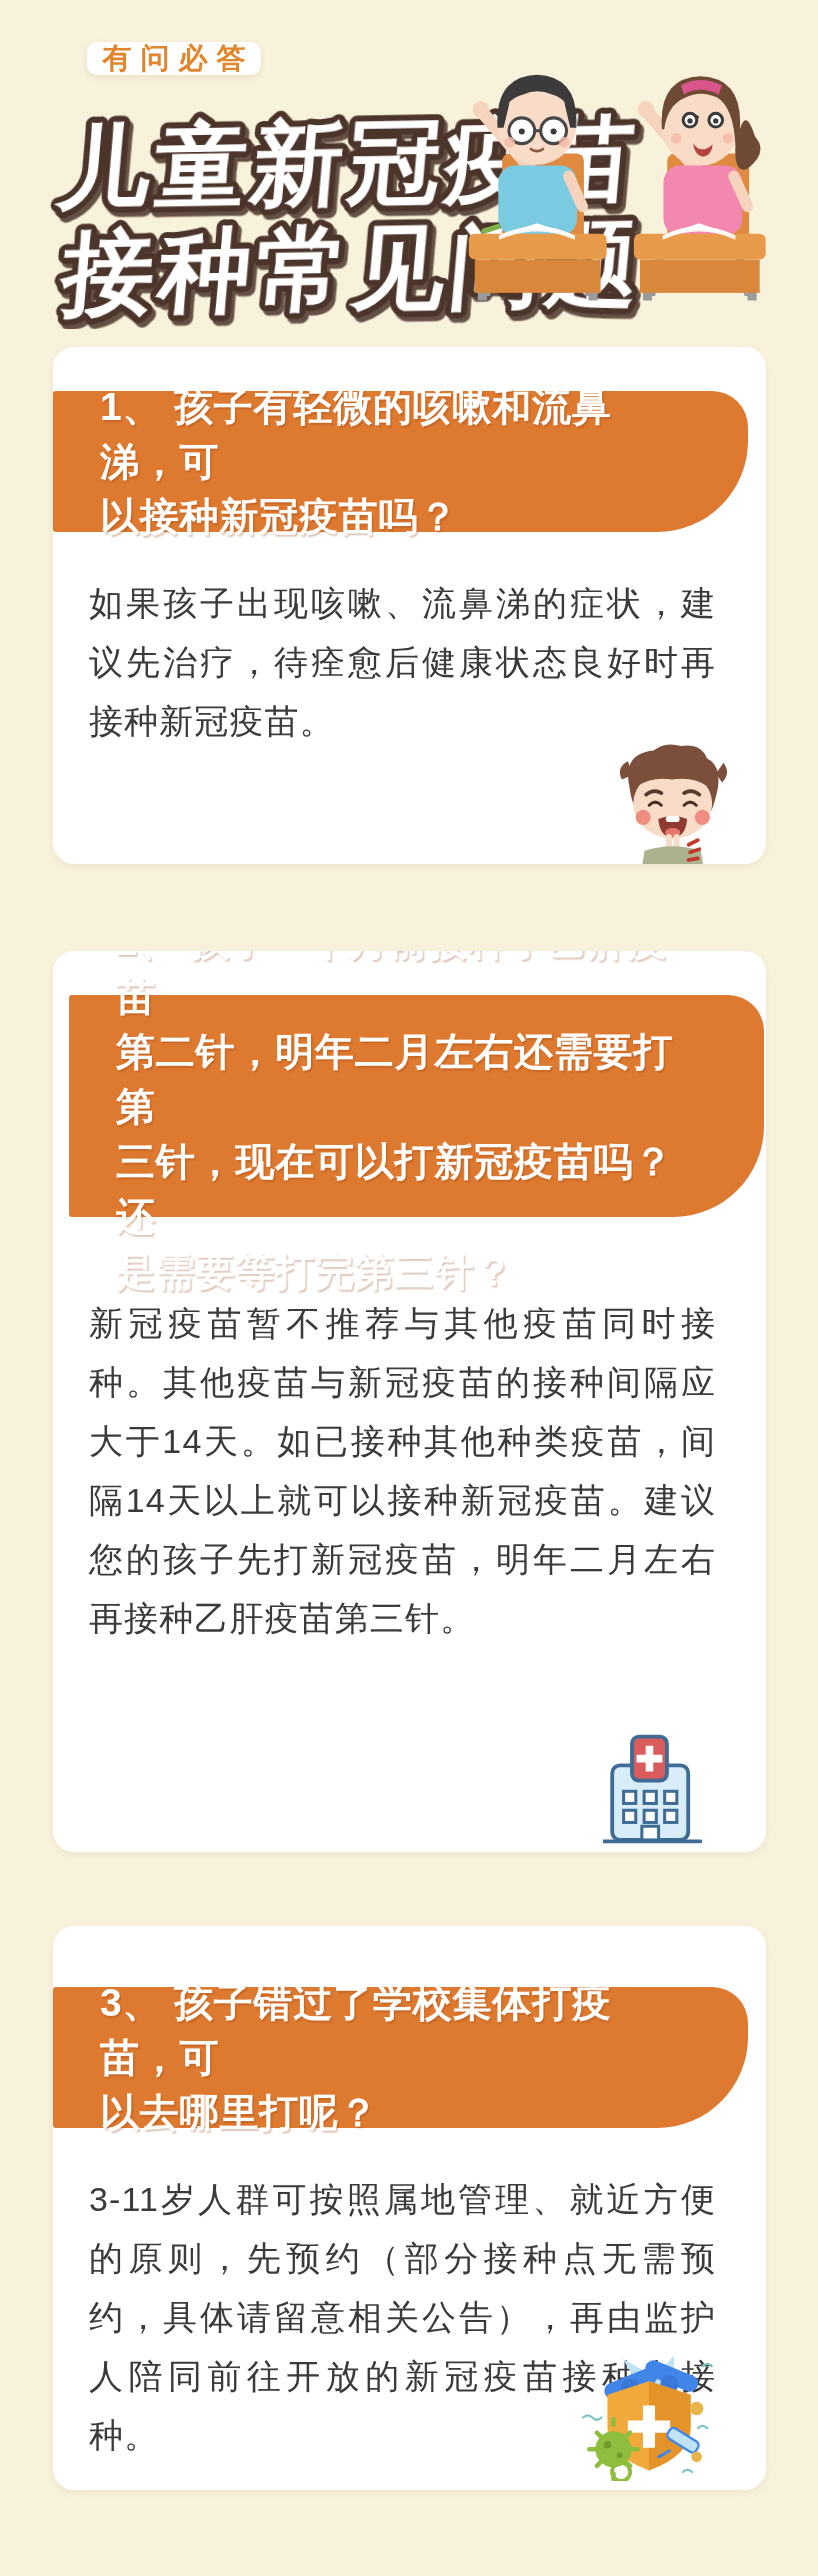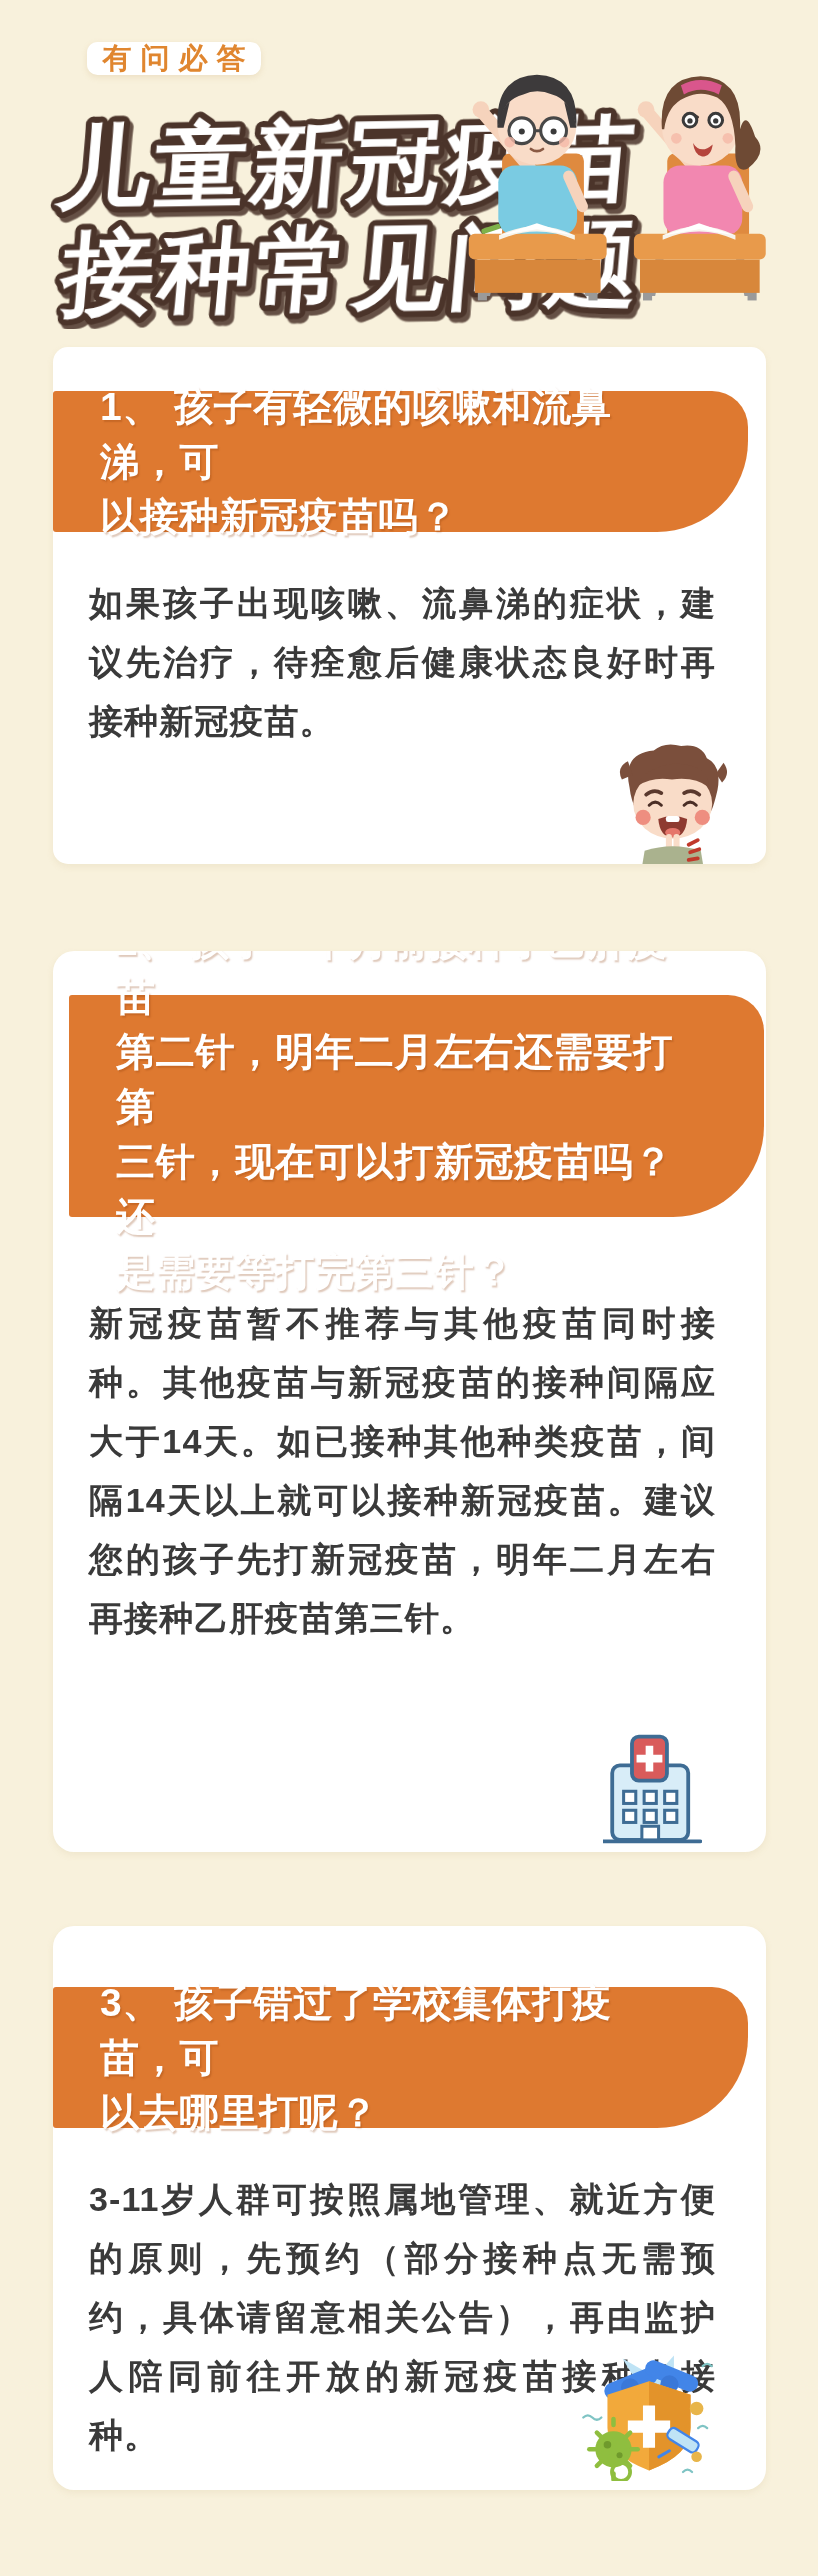--- a/index.html
+++ b/index.html
@@ -30,21 +30,21 @@
     paint-order:stroke;stroke-linejoin:round;
   }
   .kids-svg{position:absolute;left:455px;top:55px;}
 
   
   .card{
     position:absolute;left:53px;width:713px;background:#FFFFFF;
     border-radius:21px;overflow:hidden;
     box-shadow:0 3px 7.6px rgba(185,155,100,.12);
   }
-  .card1{top:347px;height:517px;border-radius:15px;}
+  .card1{top:347px;height:517px;}
   .card2{top:951px;height:901px;}
   .card3{top:1926px;height:564px;}
 
   .q-banner{
     position:absolute;left:0;width:695px;
     background:#DE7930;
     border-radius:3px 36px 91px 3px;
     display:flex;align-items:center;
     padding:0 61px 0 47px;box-sizing:border-box;
   }
@@ -53,21 +53,21 @@
   .card3 .q-banner{top:61px;height:141px;}
   .q-text{
     color:#FFFFFF;font-size:39px;font-weight:bold;line-height:55px;
     white-space:pre-line;letter-spacing:0.8px;
     text-shadow:1.5px 2.3px 1.5px rgba(140,60,10,.28);
   }
 
   .answer{
     position:absolute;left:36px;right:50px;
     color:#3A3A3A;font-size:34px;line-height:59px;
-    letter-spacing:1.1px;text-align:justify;font-weight:700;
+    letter-spacing:1.1px;text-align:justify;font-weight:400;
   }
   .card1 .answer{top:227px;}
   .card2 .answer{top:343px;}
   .card3 .answer{top:244px;}
   .answer .intro{margin-bottom:15px;}
 
   .corner-icon{position:absolute;}
   .icon-boy{right:15px;bottom:-4.5px;}
   .icon-hospital{right:64px;bottom:6px;}
   .icon-shield{right:45px;bottom:9px;}

